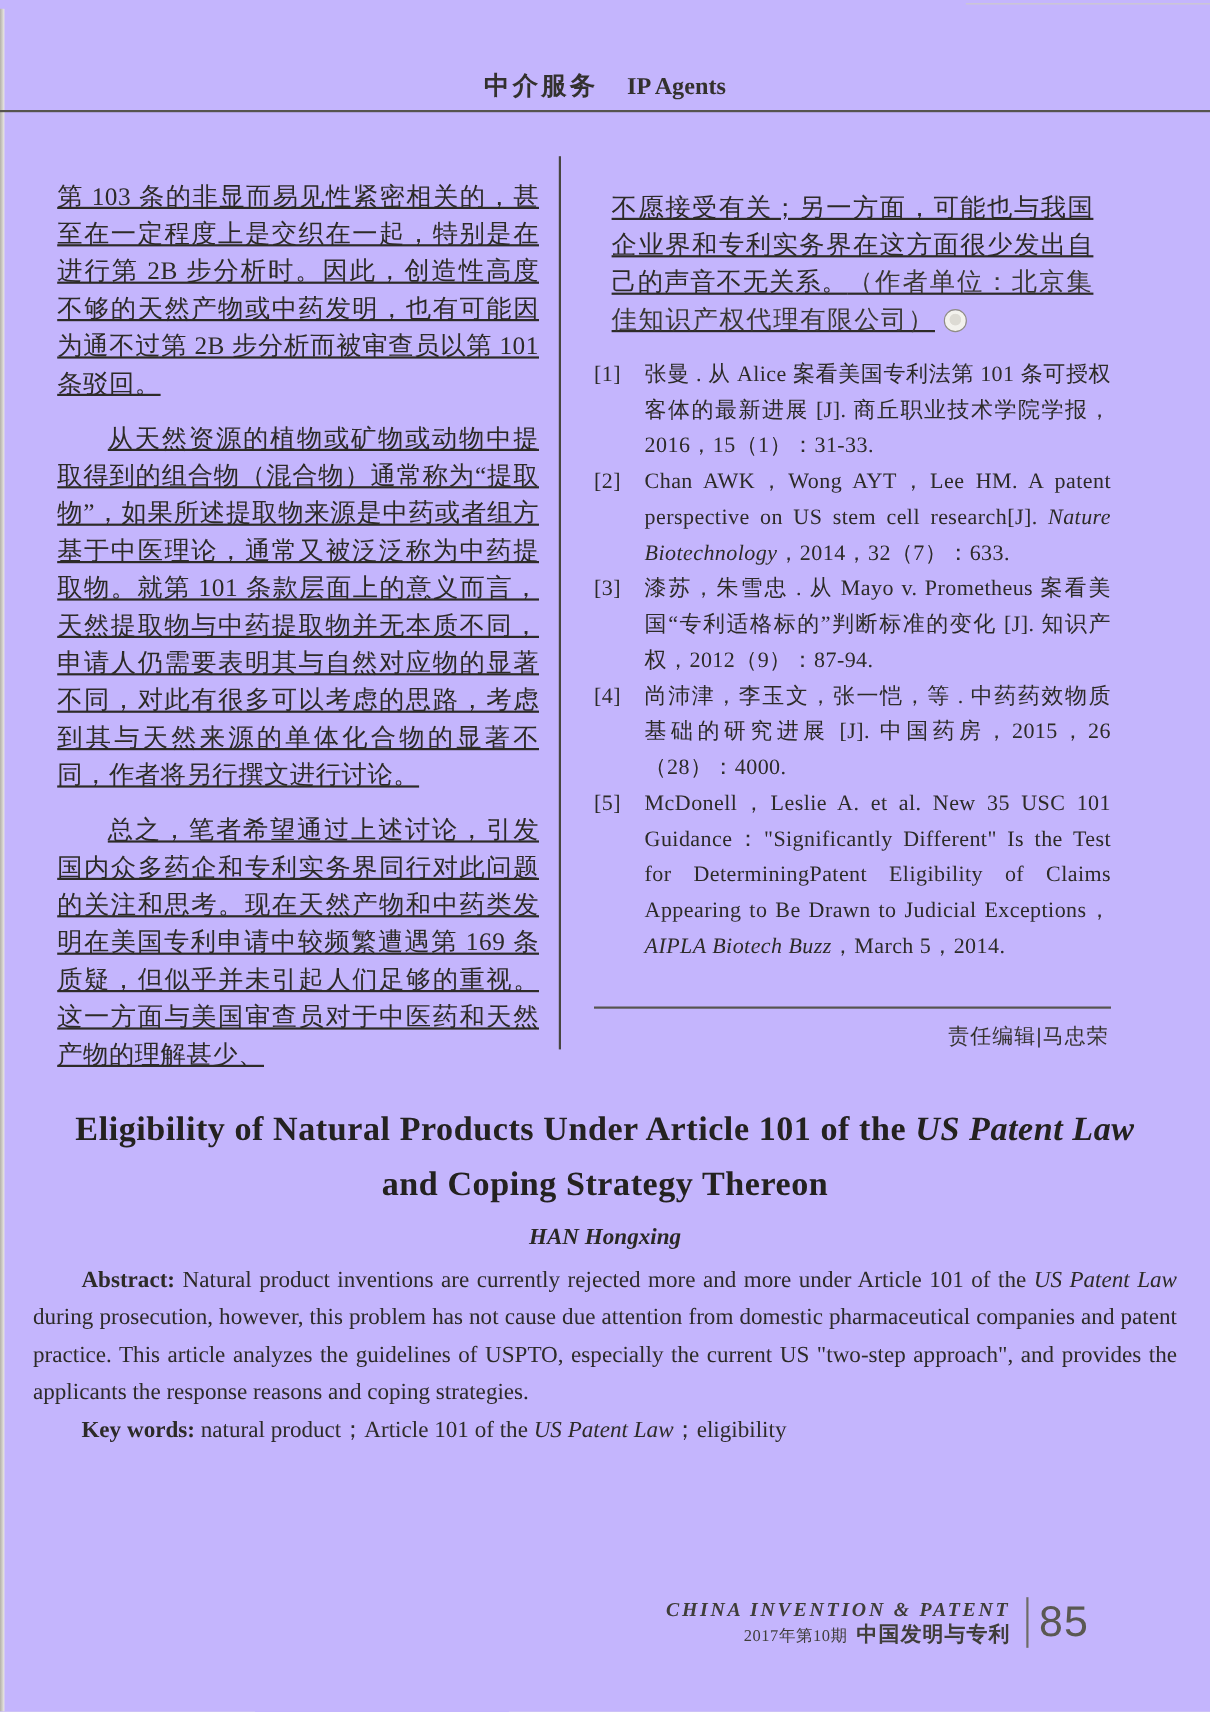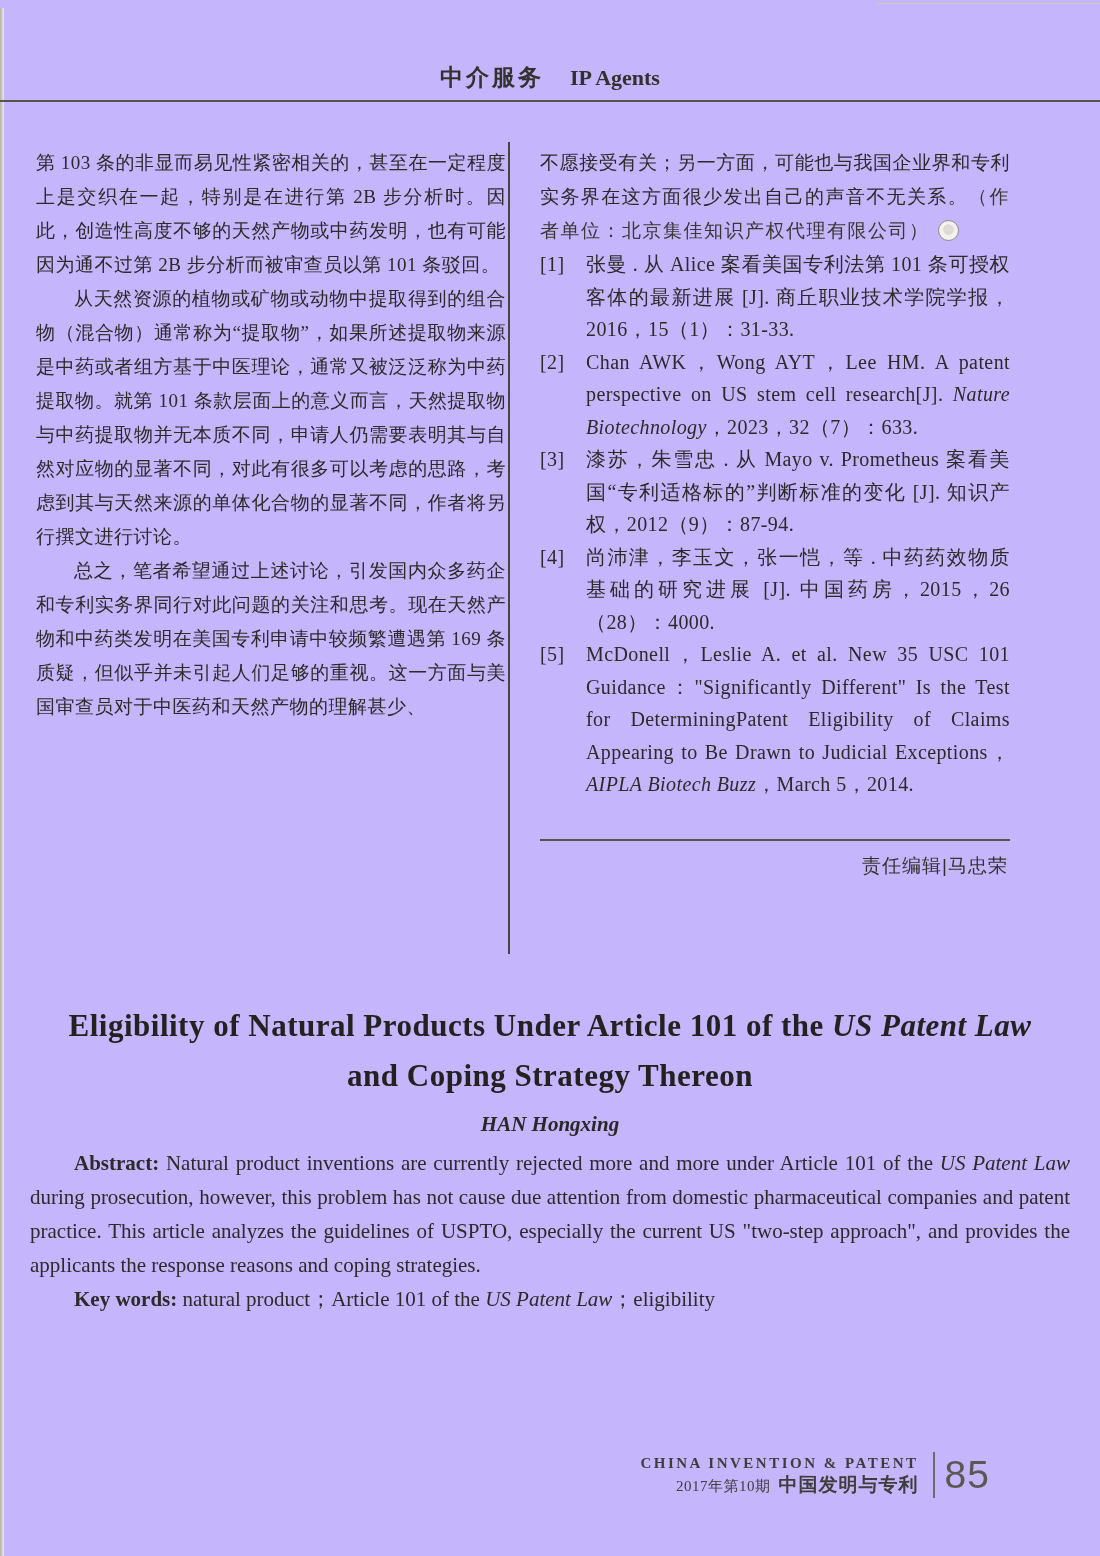--- a/index.html
+++ b/index.html
@@ -33,28 +33,28 @@
   }
   .header-en{
     font-weight:bold;font-size:22px;margin-left:22px;color:#33312e;
   }
   .header-rule{
     position:absolute;top:100px;left:0;width:1100px;height:0;
     border-top:2px solid #56544f;
   }
   
   .col-left{position:absolute;left:36px;top:146px;width:470px;}
-  .col-right{position:absolute;left:540px;top:146px;width:470px;}
+  .col-right{position:absolute;left:540px;top:156px;width:470px;}
   .col-divider{
     position:absolute;left:508px;top:142px;height:812px;width:2px;
     background:#47453f;
   }
   p.body{
-    margin:0;font-size:19px;line-height:34px;
-    text-align:justify;letter-spacing:0.5px;
+    margin:16px;font-size:23px;line-height:34px;
+    text-align:justify;letter-spacing:0.5px;text-decoration:underline;
   }
   p.indent{text-indent:2em;}
   .affiliation{letter-spacing:1.5px;color:#3a3833;}
   .end-mark{
     display:inline-block;width:19px;height:19px;
     border:1.5px solid #8f8c85;border-radius:50%;
     background:radial-gradient(circle at 50% 45%, #dddbd4 0 35%, #f3f2ed 40%);
     vertical-align:-4px;margin-left:8px;
   }
   .refs-title{
@@ -90,22 +90,23 @@
     text-indent:44px;color:#2d2b28;
   }
   .bold{font-weight:bold;}
   
   .footer{
     position:absolute;top:1452px;right:110px;
     display:flex;align-items:center;
   }
   .footer-text{text-align:right;line-height:1.25;color:#3f3d39;}
   .f-en{
-    font-size:15px;font-weight:bold;letter-spacing:2.5px;
+    font-size:18px;font-weight:bold;letter-spacing:2.5px;
     white-space:nowrap;
+    font-style:italic;
   }
   .f-issue{font-size:15px;letter-spacing:0.5px;}
   .f-cn{
     font-size:19px;font-weight:bold;margin-left:8px;letter-spacing:1px;
     font-family:"Liberation Sans","DejaVu Sans",sans-serif;
   }
   .footer-bar{width:2px;height:46px;background:#6e6c66;margin:0 10px 0 14px;}
   .footer-num{
     font-family:"Liberation Sans","DejaVu Sans",sans-serif;
     font-size:39px;color:#5a5852;letter-spacing:1px;
@@ -136,21 +137,21 @@
   <div class="col-right">
     <p class="body"><span>不愿接受有关；另一方面，可能也与我国企业界和专利实务界在这方面很少发出自己的声音不无关系。</span><span class="affiliation">（作者单位：北京集佳知识产权代理有限公司）</span><span class="end-mark"></span></p>
 
 
     <div class="ref">
       <span class="ref-num">[1]</span>
       <span class="ref-body"><span>张曼 . 从 Alice 案看美国专利法第 101 条可授权客体的最新进展 [J]. 商丘职业技术学院学报，2016，15（1）：31-33.</span><span class="ital"></span><span></span></span>
     </div>
     <div class="ref">
       <span class="ref-num">[2]</span>
-      <span class="ref-body"><span>Chan AWK，Wong AYT，Lee HM. A patent perspective on US stem cell research[J]. </span><span class="ital">Nature Biotechnology</span><span>，2023，32（7）：633.</span></span>
+      <span class="ref-body"><span>Chan AWK，Wong AYT，Lee HM. A patent perspective on US stem cell research[J]. </span><span class="ital">Nature Biotechnology</span><span>，2014，32（7）：633.</span></span>
     </div>
     <div class="ref">
       <span class="ref-num">[3]</span>
       <span class="ref-body"><span>漆苏，朱雪忠 . 从 Mayo v. Prometheus 案看美国“专利适格标的”判断标准的变化 [J]. 知识产权，2012（9）：87-94.</span><span class="ital"></span><span></span></span>
     </div>
     <div class="ref">
       <span class="ref-num">[4]</span>
       <span class="ref-body"><span>尚沛津，李玉文，张一恺，等 . 中药药效物质基础的研究进展 [J]. 中国药房，2015，26（28）：4000.</span><span class="ital"></span><span></span></span>
     </div>
     <div class="ref">

